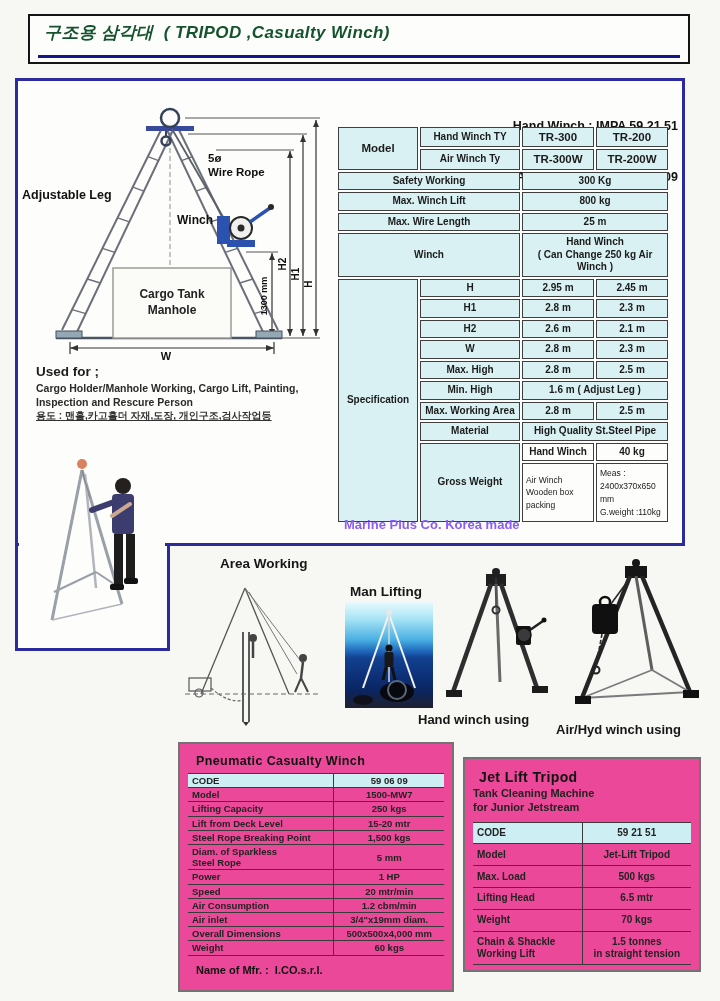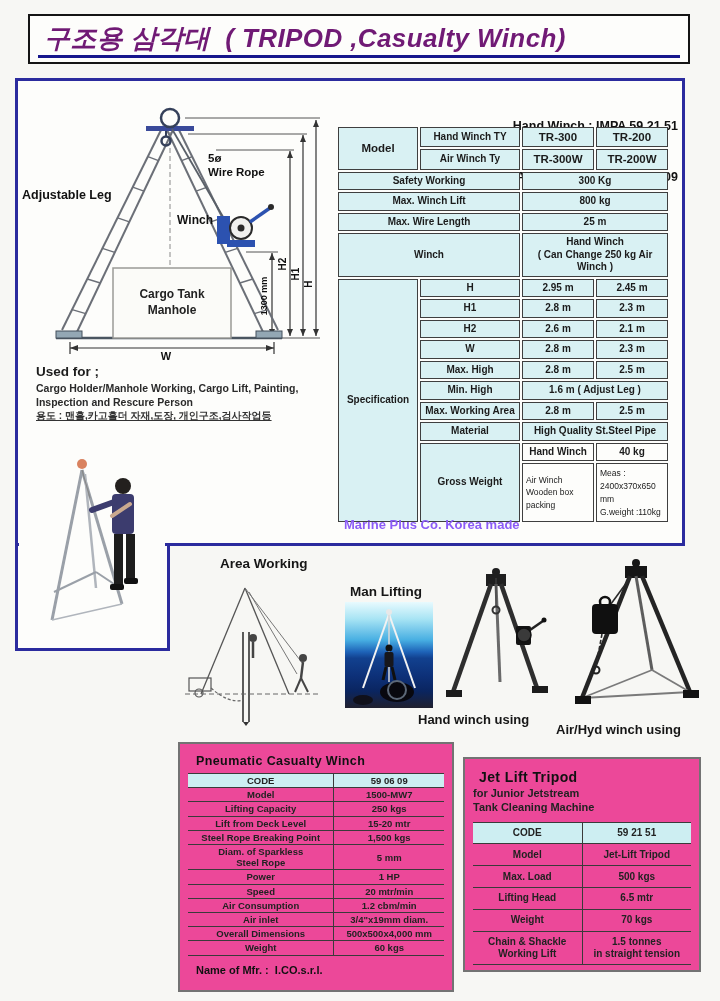--- a/index.html
+++ b/index.html
@@ -1,21 +1,21 @@
 <!DOCTYPE html>
 <html><head>
 <meta charset="utf-8">
 <style>
   html,body{margin:0;padding:0;}
   body{background:#e9e9e6;font-family:"Liberation Sans",sans-serif;color:#1c1c1c;}
   .page{position:relative;width:720px;height:1001px;background:#f7f7f4;margin:0 auto;overflow:hidden;}
 
   
   .title-box{position:absolute;left:28px;top:14px;width:658px;height:46px;border:2px solid #141414;background:#fdfdfb;}
-  .title-text{padding:5px 4px 0 14px;font-size:26px;font-weight:800;font-style:italic;letter-spacing:.4px;color:#701a75;white-space:pre;}
+  .title-text{padding:5px 4px 0 14px;font-size:17px;font-weight:800;font-style:italic;letter-spacing:.4px;color:#14532d;white-space:pre;}
   .title-underline{position:absolute;left:8px;right:8px;bottom:4px;height:3px;background:#16168c;}
 
   
   .main-box{position:absolute;left:15px;top:78px;width:664px;height:462px;border:3px solid #2b2b9e;background:#fdfdfb;z-index:0;}
   .ext-box{position:absolute;left:15px;top:546px;width:149px;height:102px;border:3px solid #2b2b9e;border-top:none;background:#fdfdfb;z-index:0;}
   .seam-patch{position:absolute;left:19px;top:539px;width:146px;height:8px;background:#fdfdfb;z-index:1;}
 
   .layer{position:absolute;z-index:2;}
 
   .impa{left:400px;top:84px;width:278px;text-align:right;font-size:12.5px;font-weight:700;line-height:17px;white-space:pre;color:#111;}
@@ -45,21 +45,21 @@
   .data-box{position:absolute;border:2px solid #737373;background:#ec4899;z-index:2;}
   .pneu-box{left:178px;top:742px;width:272px;height:246px;}
   .jet-box{left:463px;top:757px;width:234px;height:211px;}
   .dbox-title{margin:10px 0 5px 16px;font-size:12.5px;font-weight:700;letter-spacing:.4px;color:#111;}
   .jet-box .dbox-title{font-size:14px;margin:10px 0 1px 14px;}
   .jet-sub{margin-left:8px;font-size:11px;font-weight:600;line-height:1.3;color:#222;}
   .dtable{border-collapse:collapse;margin:2px 8px 0 8px;width:calc(100% - 16px);}
   .dtable td{border-bottom:1px solid #3a3a3a;font-size:9.5px;font-weight:700;color:#222;
     padding:1px 4px;line-height:1.18;vertical-align:middle;}
   .dtable tr:first-child td{border-top:1px solid #3a3a3a;}
-  .dtable td.lbl{border-right:1px solid #3a3a3a;text-align:center;width:57%;}
+  .dtable td.lbl{border-right:1px solid #3a3a3a;text-align:left;width:57%;}
   .dtable td.val{text-align:center;}
   .dtable tr.hl td{background:#cdeef2;}
   .jet-box .dtable td{font-size:10px;padding:4.5px 4px;}
   .jet-box .dtable td.lbl{width:50%;}
   .mfr-line{margin:8px 8px 0 16px;font-size:11px;font-weight:700;color:#111;white-space:pre;}
 
   .man-photo{left:345px;top:602px;width:88px;height:106px;position:absolute;z-index:2;
     background:linear-gradient(180deg,#e8fafe 0%,#a8e4f4 16%,#47aee2 36%,#1e63b8 47%,#12418f 53%,#0d3078 70%,#0a2560 84%,#20202e 100%);}
   svg{display:block;}
 </style>
@@ -410,22 +410,22 @@
             <td class="lbl pre">Weight</td>
             <td class="val pre">60 kgs</td>
           </tr>
         </tbody>
     </table>
     <div class="mfr-line">Name of Mfr. :  I.CO.s.r.l.</div>
   </div>
 
   <div class="data-box jet-box">
     <div class="dbox-title">Jet Lift Tripod</div>
+    <div class="jet-sub">Tank Cleaning Machine</div>
     <div class="jet-sub">for Junior Jetstream</div>
-    <div class="jet-sub">Tank Cleaning Machine</div>
     <table class="dtable" style="margin-top:7px;">
       <tbody>
           <tr class="hl">
             <td class="lbl pre">CODE</td>
             <td class="val pre">59 21 51</td>
           </tr>
           <tr>
             <td class="lbl pre">Model</td>
             <td class="val pre">Jet-Lift Tripod</td>
           </tr>

